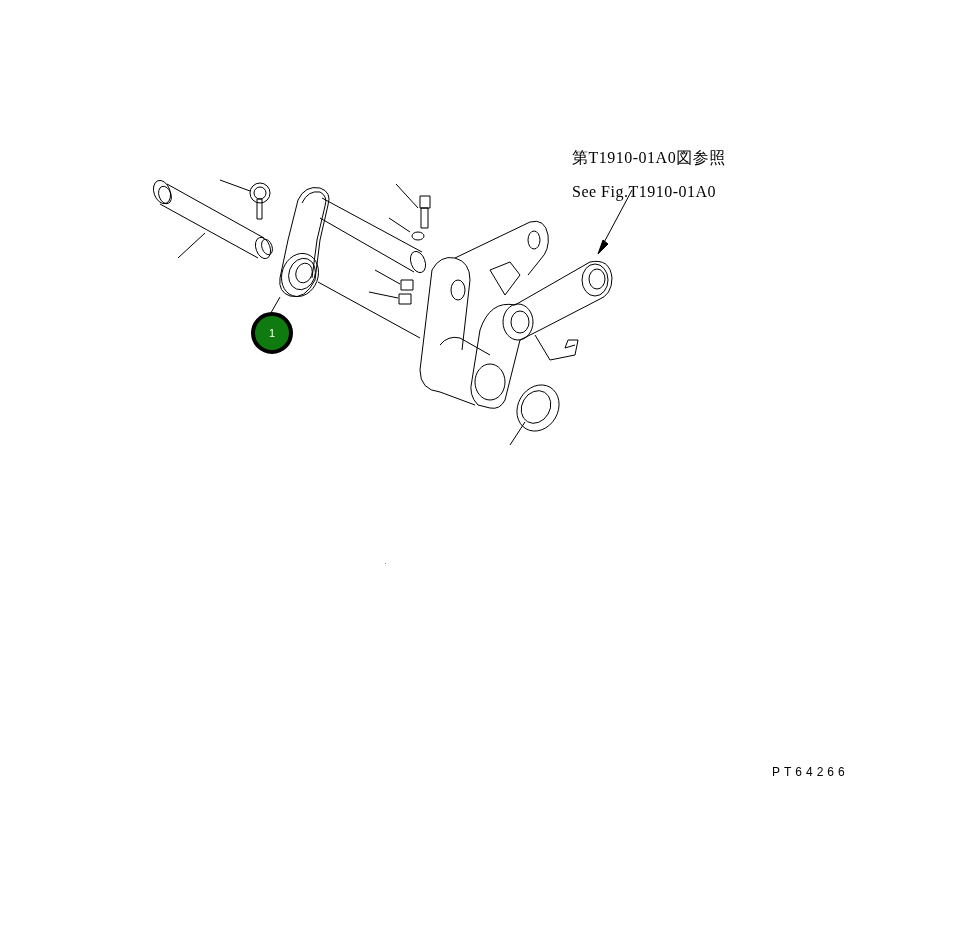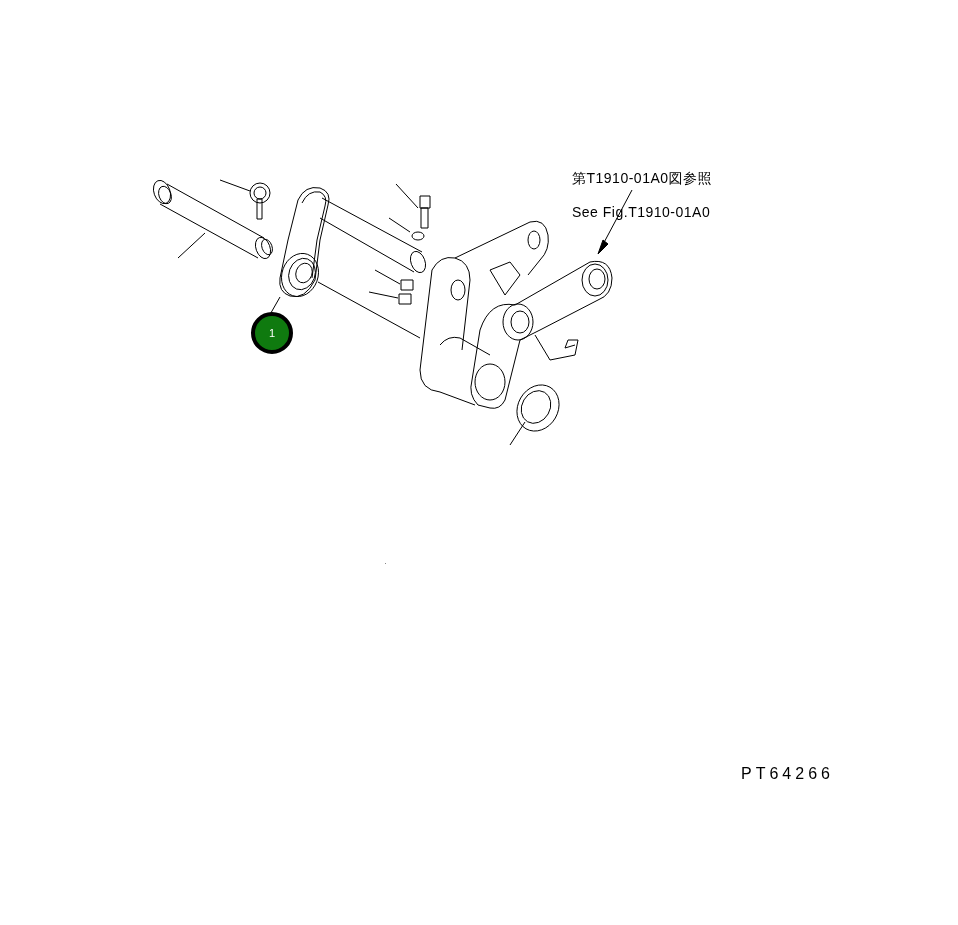--- a/index.html
+++ b/index.html
@@ -1,19 +1,19 @@
 <!DOCTYPE html>
 <html><head>
 <meta charset="utf-8">
 <style>
   html, body { margin:0; padding:0; background:#ffffff; }
   body { width:958px; height:925px; position:relative; overflow:hidden; font-family:"DejaVu Sans Mono", monospace; }
   #canvas { position:absolute; left:0; top:0; width:958px; height:925px; }
-  .ref-text { position:absolute; color:#000; font-family:Liberation Sans, sans-serif; font-size:14px; line-height:16px; white-space:nowrap; letter-spacing:0.5px;margin-top:20px; }
-  .code { position:absolute; left:741px; top:765px; font-family:"Liberation Sans", sans-serif; font-size:16px; letter-spacing:4px; color:#000; }
+  .ref-text { position:absolute; color:#000; font-family:Liberation Serif, serif; font-size:16px; line-height:16px; white-space:nowrap; letter-spacing:0.5px; }
+  .code { position:absolute; left:772px; top:765px; font-family:"Liberation Sans", sans-serif; font-size:12px; letter-spacing:4px; color:#000; }
   .callout { position:absolute; left:251px; top:312px; width:42px; height:42px; border-radius:50%; background:#0f7a0f; border:4px solid #000; box-sizing:border-box; color:#fff; font-family:"Liberation Sans", sans-serif; font-size:11px; display:flex; align-items:center; justify-content:center; cursor:pointer; }
   svg * { vector-effect: non-scaling-stroke; }
 </style>
 </head>
 <body>
 
 <div id="canvas">
 <svg width="958" height="925" viewBox="0 0 958 925" xmlns="http://www.w3.org/2000/svg" fill="none" stroke="#000" stroke-width="1">
 
   <g>

